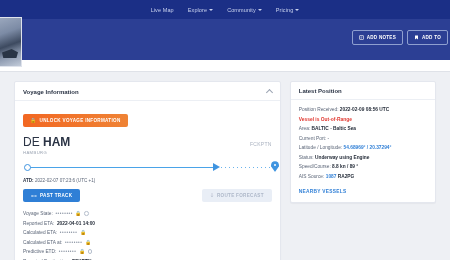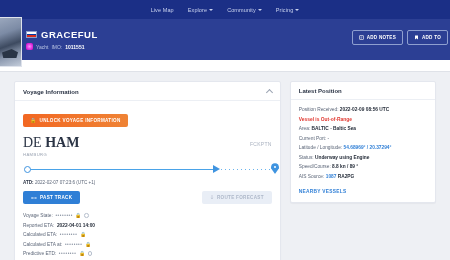--- a/index.html
+++ b/index.html
@@ -94,21 +94,21 @@
     background: linear-gradient(90deg,#f26722 0%,#ef8335 100%);
     color: #ffffff; font-size: 4.6px; font-weight: bold; letter-spacing: .3px;
     padding: 4px 7px; border-radius: 2px; border: none; white-space: nowrap;
   }
   .lock-glyph { font-size: 5px; line-height: 1; }
 
   .route-row {
     display: flex; align-items: flex-start; justify-content: space-between;
     margin-top: 8px;
   }
-  .port-from .code { font-size: 14px; color: #2b3445; font-family: Liberation Serif, serif; }
+  .port-from .code { font-size: 12px; color: #2b3445; }
   .port-from .code b { font-weight: bold; }
   .port-from .sub { font-size: 4.2px; color: #9aa3b2; letter-spacing: .4px; margin-top: 1px; }
   .port-to { font-size: 5px; color: #aab2c0; letter-spacing: .3px; padding-top: 6px; }
 
   .timeline { position: relative; height: 13px; margin-top: 6px; }
   .tl-line-solid {
     position: absolute; left: 5px; top: 5.5px; width: 190px; height: 1px; background: #4aa3e8;
   }
   .tl-line-dot {
     position: absolute; left: 198px; top: 5.5px; width: 52px; height: 1px;
@@ -192,36 +192,20 @@
     </div>
     <div class="topnav-item">
       <span>Pricing</span>
       <span class="caret"></span>
     </div>
   </div>
 
   <div class="vheader">
     <div class="vessel-photo"></div>
 
-    <div class="vinfo">
-      <div class="vname-row">
-        <span class="flag">
-          <i style="background:#ffffff"></i>
-            <i style="background:#0039a6"></i>
-            <i style="background:#d52b1e"></i>
-        </span>
-        <span class="vname">GRACEFUL</span>
-      </div>
-      <div class="vsub-row">
-        <span class="vtype-icon"></span>
-        <span class="vsub">Yacht</span>
-        <span class="vsub">IMO:</span>
-        <span class="vsub"><b>1011551</b></span>
-      </div>
-    </div>
 
     <div class="vactions">
       <button class="vbtn">
         <svg width="5" height="5" viewBox="0 0 10 10">
           <rect x="1" y="1" width="8" height="8" rx="1" fill="none" stroke="#ffffff" stroke-width="1.2"></rect>
           <line x1="3" y1="4" x2="7" y2="4" stroke="#ffffff" stroke-width="1"></line>
           <line x1="3" y1="6.2" x2="6" y2="6.2" stroke="#ffffff" stroke-width="1"></line>
         </svg>
         <span>ADD NOTES</span>
       </button>

